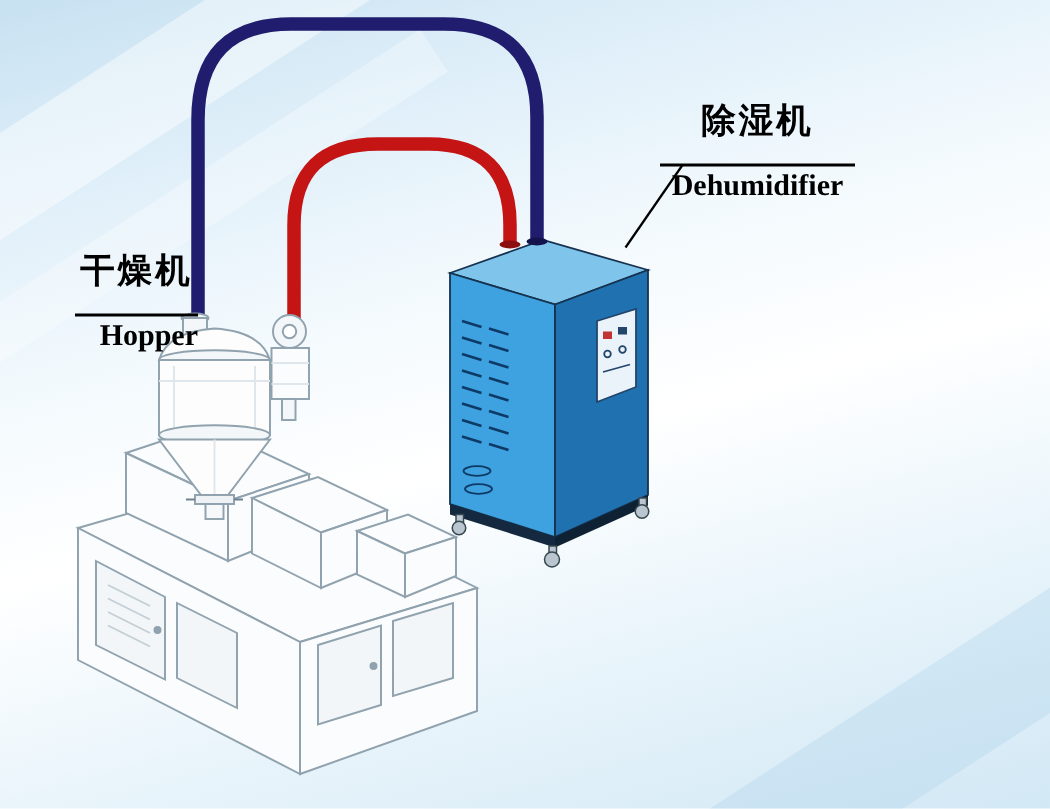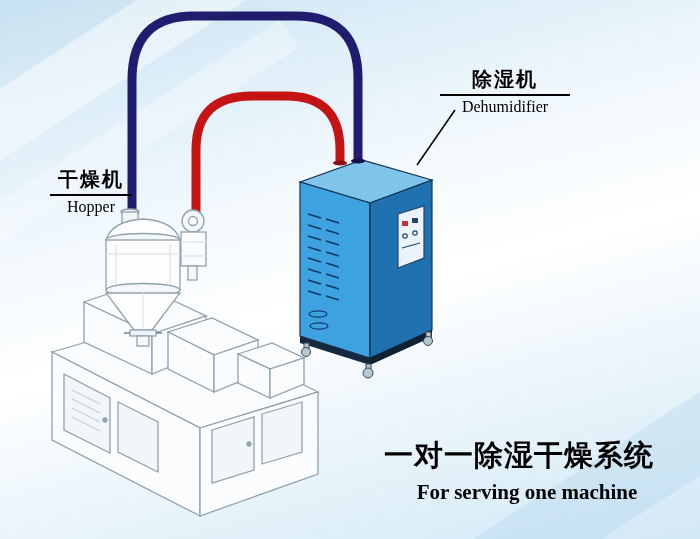--- a/index.html
+++ b/index.html
@@ -9,27 +9,27 @@
     overflow:hidden;
     background:linear-gradient(165deg,#c7e1f1 0%,#dcedf8 16%,#f2f9fd 36%,#ffffff 54%,#eaf5fb 74%,#d2e8f5 100%);
     font-family:"Liberation Sans",sans-serif;
   }
   .streak{position:absolute;background:rgba(255,255,255,.45);transform:rotate(-33deg);}
   .streak.s1{width:420px;height:60px;left:-80px;top:10px;}
   .streak.s2{width:380px;height:34px;left:-60px;top:120px;background:rgba(255,255,255,.3);}
   .streak.s3{width:520px;height:70px;left:330px;top:470px;background:rgba(176,212,234,.35);}
   svg{position:absolute;left:0;top:0;}
   .lbl{position:absolute;color:#000;}
-  .lbl .zh{font-weight:700;font-size:20px;letter-spacing:2px;text-align:center;
-           border-bottom:2px solid #000;padding-bottom:4px;line-height:1.1;}
-  .lbl .en{font-family:"Liberation Serif",serif;font-weight:400;font-size:16px;
+  .lbl .zh{font-weight:700;font-size:23px;letter-spacing:2px;text-align:center;
+           border-bottom:2px solid #000;padding-bottom:16px;line-height:1.1;}
+  .lbl .en{font-family:"Liberation Serif",serif;font-weight:700;font-size:20px;
            text-align:center;margin-top:2px;line-height:1.15;}
   .lbl-dehumidifier{left:440px;top:68px;width:130px;}
   .lbl-hopper{left:50px;top:168px;width:82px;}
-  .lbl-hopper .en{text-align:center;}
+  .lbl-hopper .en{text-align:right;}
   .caption{position:absolute;left:384px;top:436px;width:286px;color:#000;}
   .caption .zh{font-weight:700;font-size:29px;letter-spacing:1px;white-space:nowrap;}
   .caption .en{font-family:"Liberation Serif",serif;font-weight:700;font-size:21px;
                margin-top:4px;text-align:center;}
 </style>
 </head>
 <body>
 
 <div class="stage">
 
@@ -134,18 +134,14 @@
   <div class="lbl lbl-dehumidifier">
     <div class="zh">除湿机</div>
     <div class="en">Dehumidifier</div>
   </div>
 
   <div class="lbl lbl-hopper">
     <div class="zh">干燥机</div>
     <div class="en">Hopper</div>
   </div>
 
-  <div class="caption">
-    <div class="zh">一对一除湿干燥系统</div>
-    <div class="en">For serving one machine</div>
-  </div>
 
 </div>
 
 </body></html>

